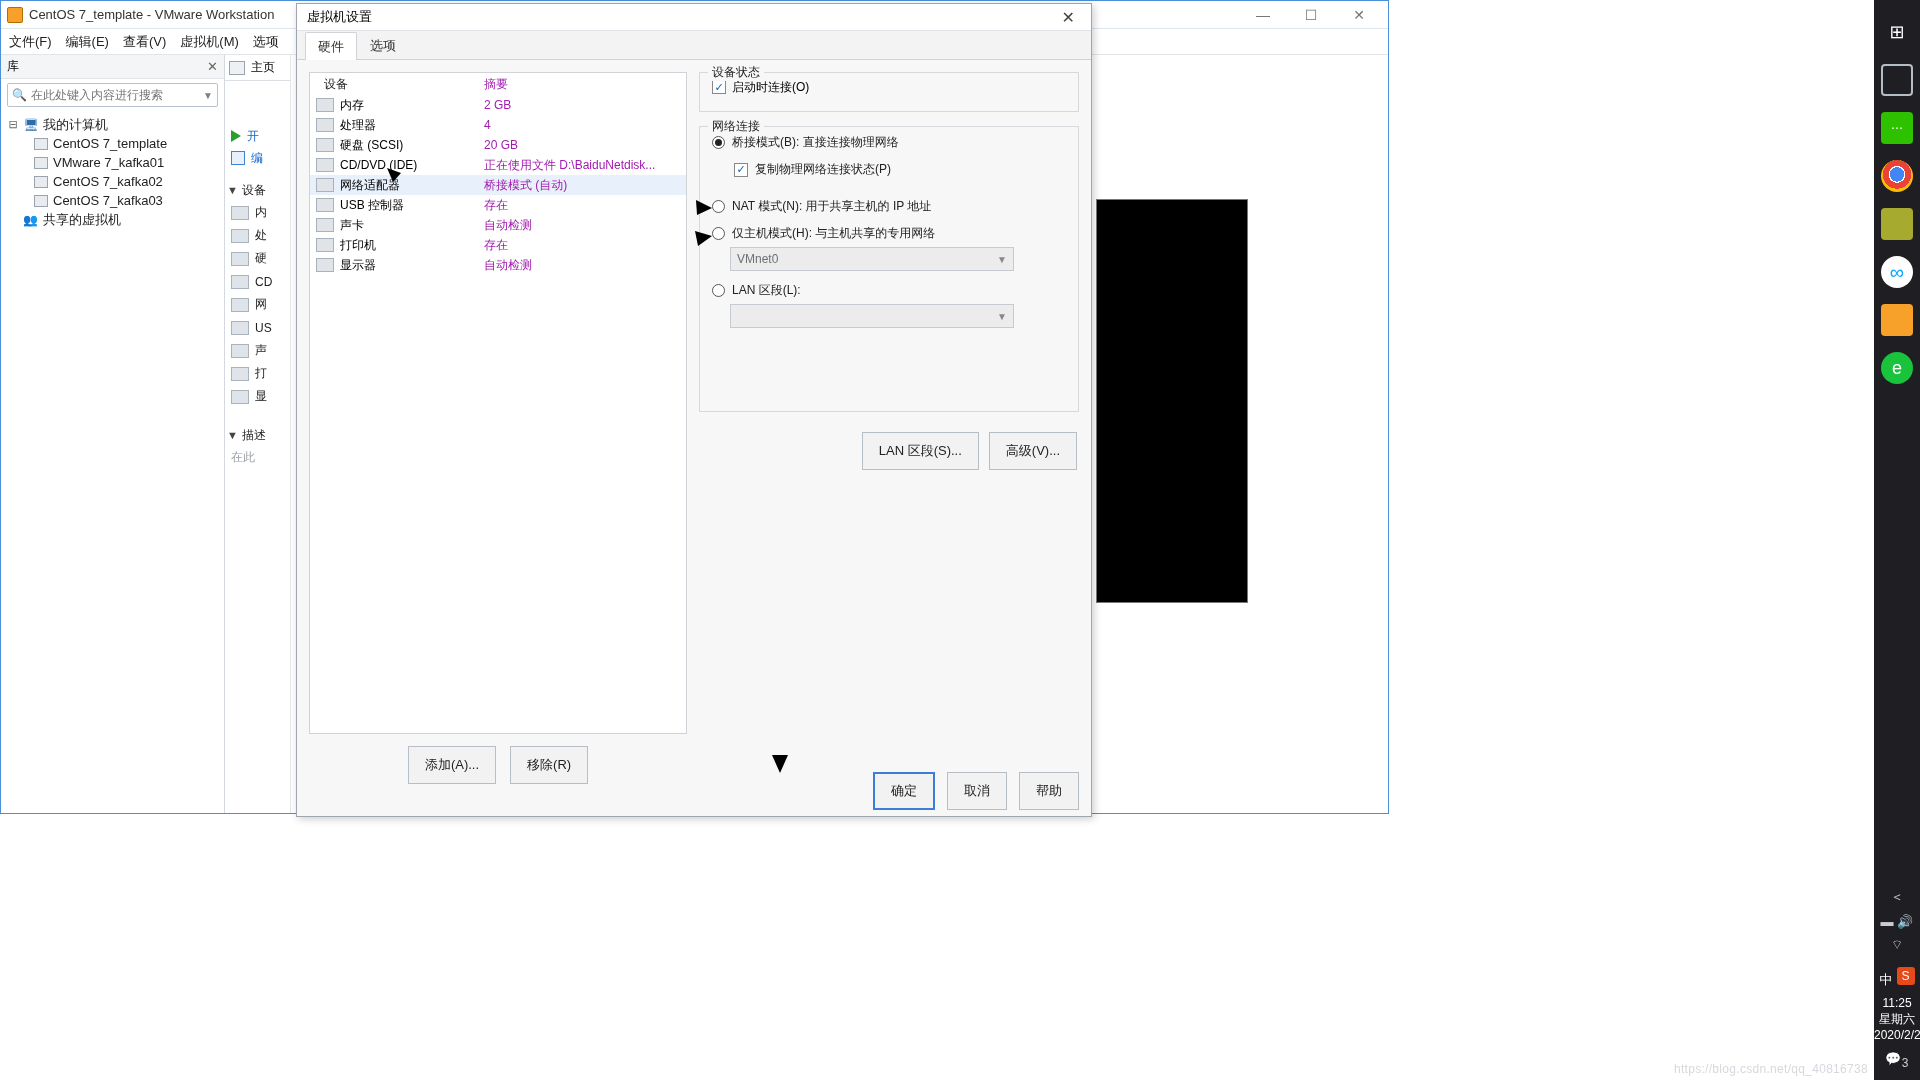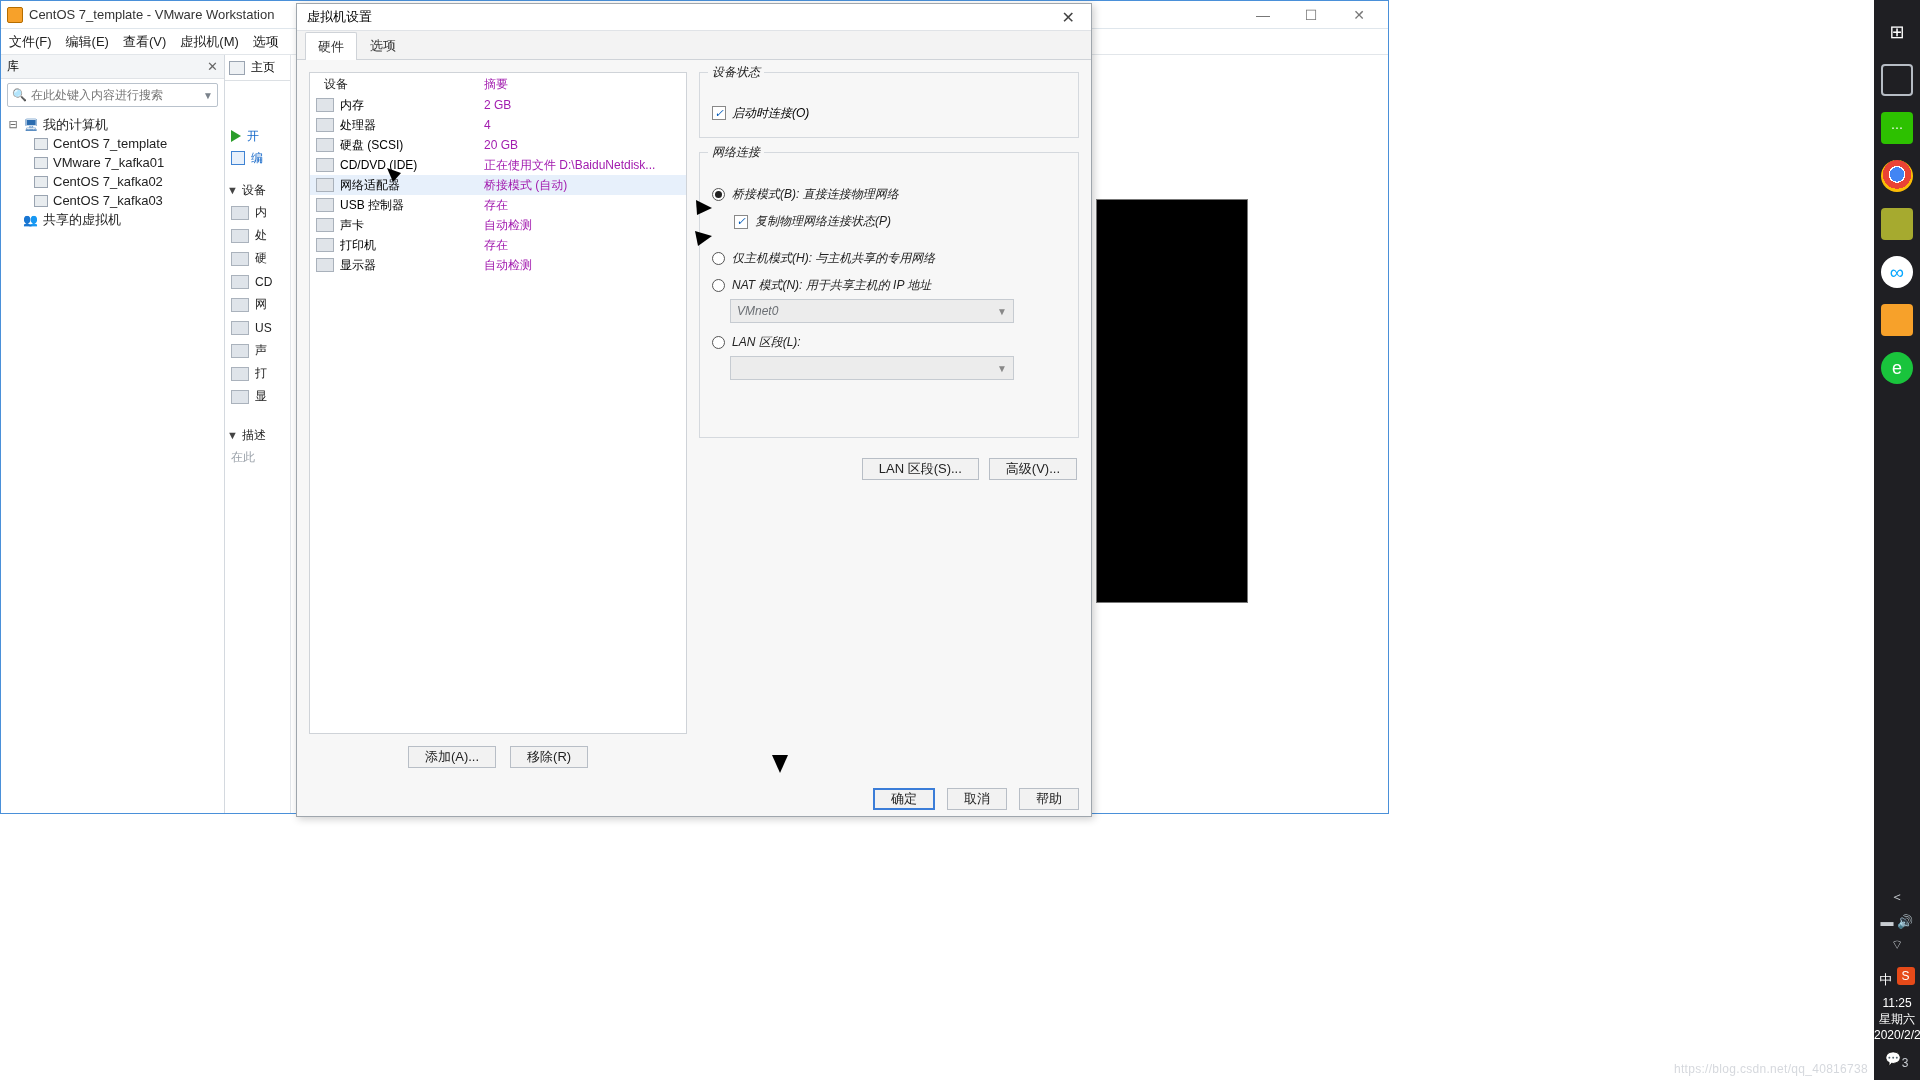--- a/index.html
+++ b/index.html
@@ -68,25 +68,25 @@
 .hw-list { width:378px; display:flex; flex-direction:column; }
 .hw-grid { flex:0 0 auto; border:1px solid #cfd3d8; background:#fff; height:662px; position:relative; }
 .hw-row { display:flex; align-items:center; height:20px; padding:0 4px; }
 .hw-row.header { font-size:13px; color:#222; height:22px; }
 .hw-row .c1 { width:170px; display:flex; align-items:center; gap:6px; padding-left:2px; }
 .hw-row .c2 { flex:1; color:#a21caf; }
 .hw-row .hico { width:18px; height:14px; background:#e0e4e9; border:1px solid #a9b1bb; }
 .hw-row.sel { background:#e7f0fb; }
 
 .hw-btns { display:flex; justify-content:center; gap:14px; margin-top:12px; }
-.btn { height:22px; padding:0 16px; background:#f2f2f2; border:1px solid #b8bec6; font-size:13px; color:#222; cursor:pointer; display:inline-flex; align-items:center; }
+.btn { height:38px; padding:0 16px; background:#f2f2f2; border:1px solid #b8bec6; font-size:13px; color:#222; cursor:pointer; display:inline-flex; align-items:center; }
 .btn.primary { border:2px solid #3b7dd8; }
 
 .rpanel { flex:1; display:flex; flex-direction:column; position:relative; }
-.group { border:1px solid #d5d9de; padding:28px 12px 12px 12px; margin-bottom:14px; position:relative; background:#f7f7f7;font-style:italic; }
+.group { border:1px solid #d5d9de; padding:2px 12px 12px 12px; margin-bottom:14px; position:relative; background:#f7f7f7; }
 .group .g-title { position:absolute; top:-9px; left:8px; background:#f7f7f7; padding:0 4px; font-size:12px; color:#222; }
 .chk-row { display:flex; align-items:center; gap:6px; height:24px; }
 .chk { width:14px; height:14px; border:1px solid #888; background:#fff; display:inline-flex; align-items:center; justify-content:center; font-size:11px; color:#0a5fbb; }
 .chk.dis { border-color:#bbb; color:#bbb; }
 .rad { width:13px; height:13px; border:1px solid #555; border-radius:50%; background:#fff; display:inline-flex; align-items:center; justify-content:center; }
 .rad .dot { width:7px; height:7px; border-radius:50%; background:#222; }
 .opt-row { display:flex; align-items:center; gap:7px; height:27px; font-size:13px; color:#222; }
 .opt-row.sub { padding-left:22px; }
 .sel-box { width:284px; height:24px; border:1px solid #c6cbd1; background:#ececec; color:#6b6f74; display:flex; align-items:center; padding:0 6px; margin-left:18px; justify-content:space-between; }
 .sel-box .ar { font-size:10px; color:#888; }
@@ -365,25 +365,25 @@
             </span>
           <span>桥接模式(B): 直接连接物理网络</span>
         </div>
         <div class="opt-row sub">
           <span class="chk">✓</span>
           <span>复制物理网络连接状态(P)</span>
         </div>
         <div style="height:10px"></div>
         <div class="opt-row">
           <span class="rad empty"></span>
-          <span>仅主机模式(H): 与主机共享的专用网络</span>
+          <span>NAT 模式(N): 用于共享主机的 IP 地址</span>
         </div>
         <div class="opt-row">
           <span class="rad empty"></span>
-          <span>NAT 模式(N): 用于共享主机的 IP 地址</span>
+          <span>仅主机模式(H): 与主机共享的专用网络</span>
         </div>
         <div class="sel-box">
           <span>VMnet0</span>
           <span class="ar">▼</span>
         </div>
         <div style="height:6px"></div>
         <div class="opt-row">
           <span class="rad empty"></span>
           <span>LAN 区段(L):</span>
         </div>

